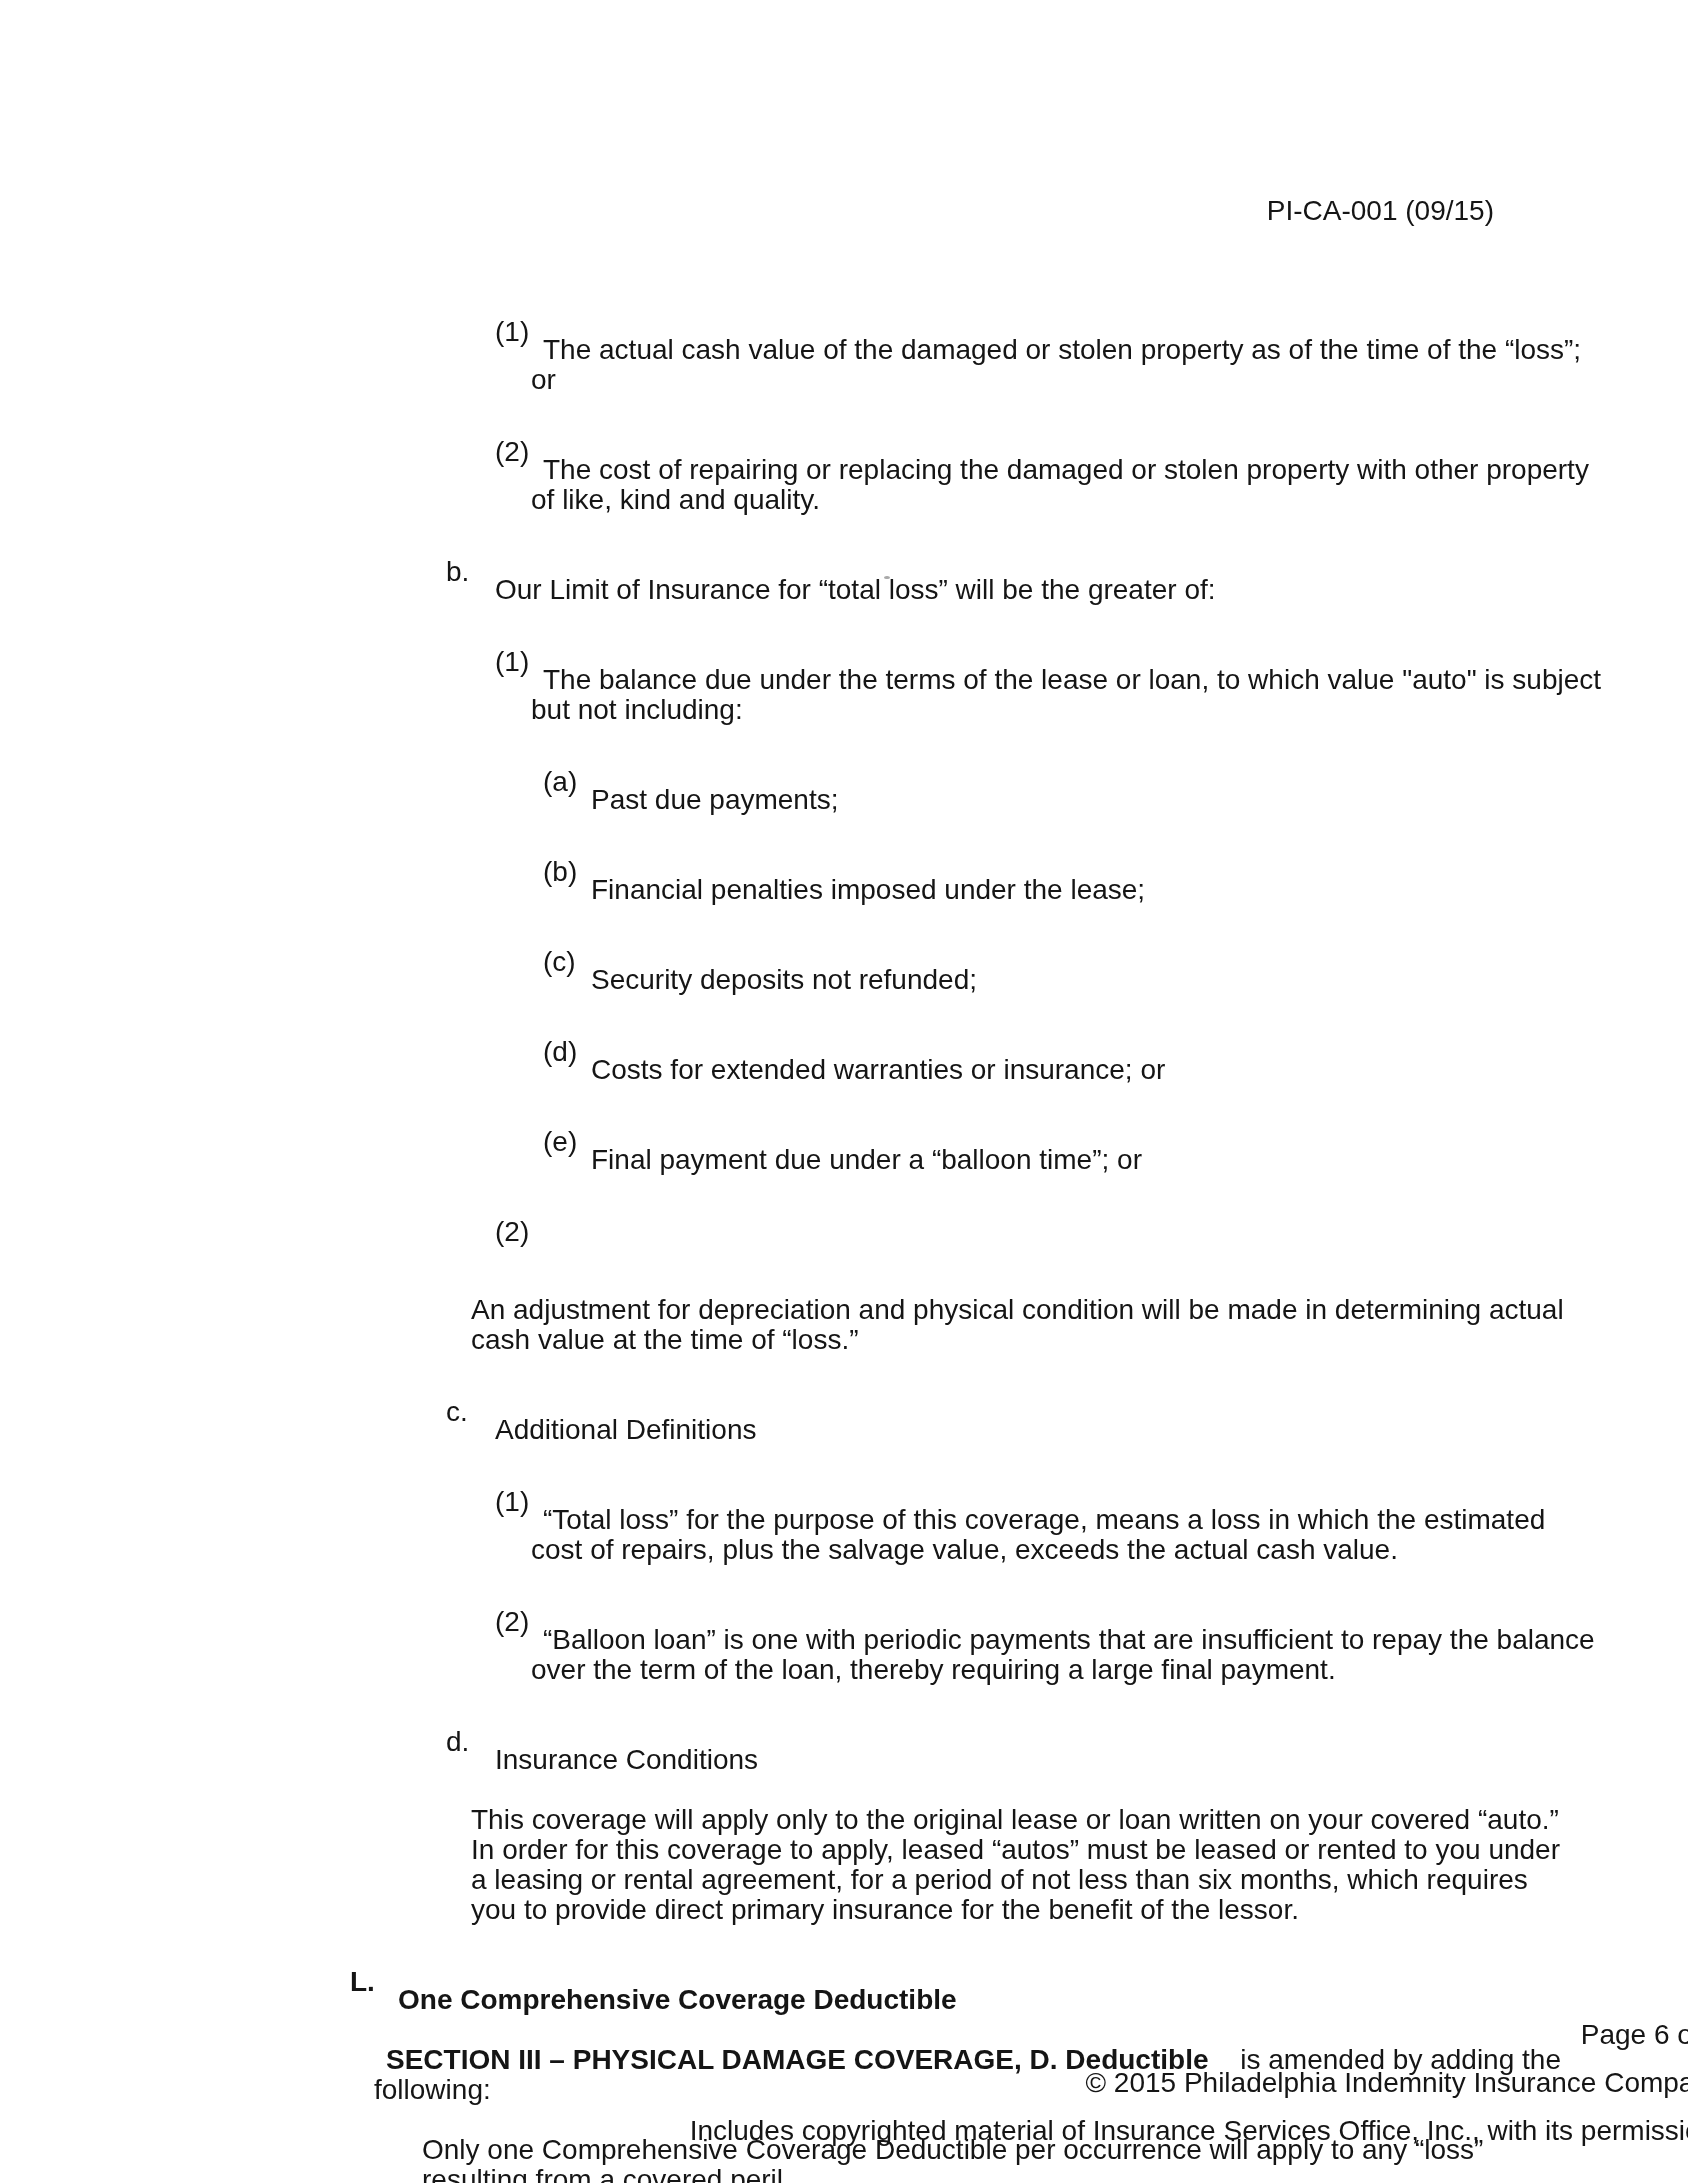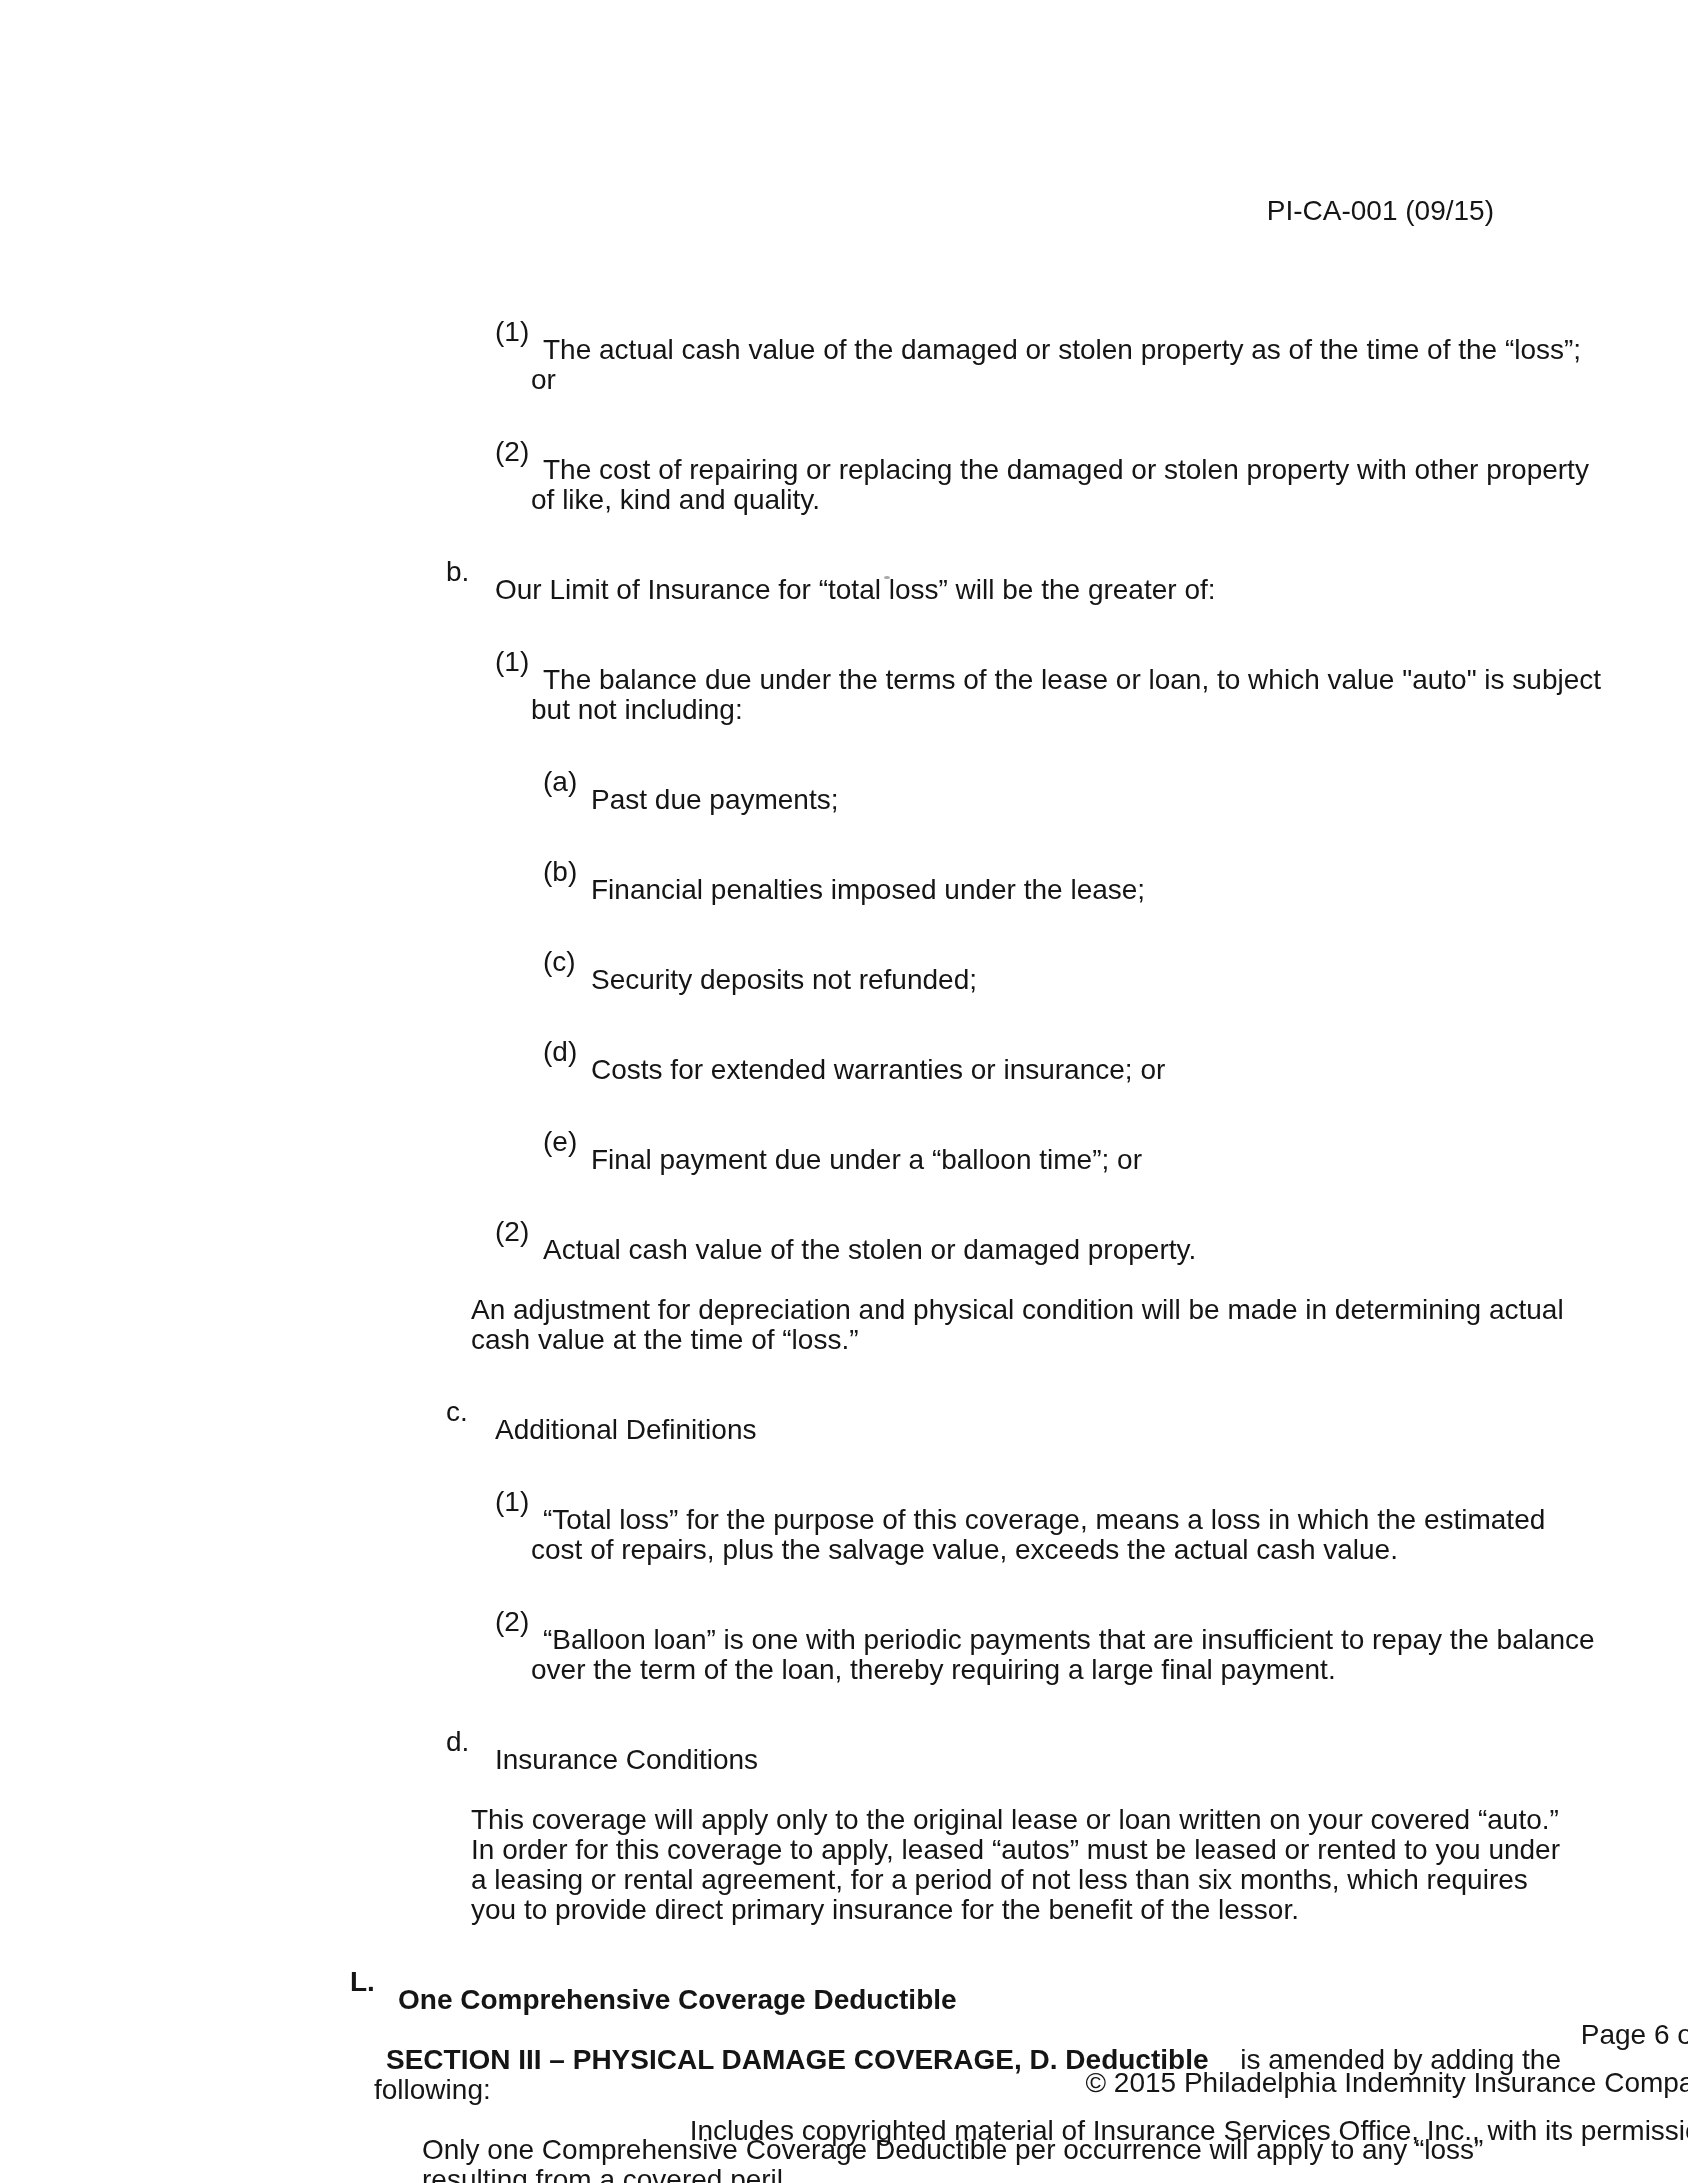--- a/index.html
+++ b/index.html
@@ -106,21 +106,21 @@
 
     <div class="li ind-alpha para">
       <span class="marker">(d)</span><span>Costs for extended warranties or insurance; or</span>
     </div>
 
     <div class="li ind-alpha para">
       <span class="marker">(e)</span><span>Final payment due under a “balloon time”; or</span>
     </div>
 
     <div class="li ind-num para">
-      <span class="marker">(2)</span><span>Actual cash value of the stolen or damaged property.</span>
+      <span class="marker">(2)</span>
     </div>
 
     <div class="para para-numlevel">An adjustment for depreciation and physical condition will be made in determining actual
 cash value at the time of “loss.”</div>
 
     <div class="li ind-abc para">
       <span class="marker">c.</span><span>Additional Definitions</span>
     </div>
 
     <div class="li ind-num para">

